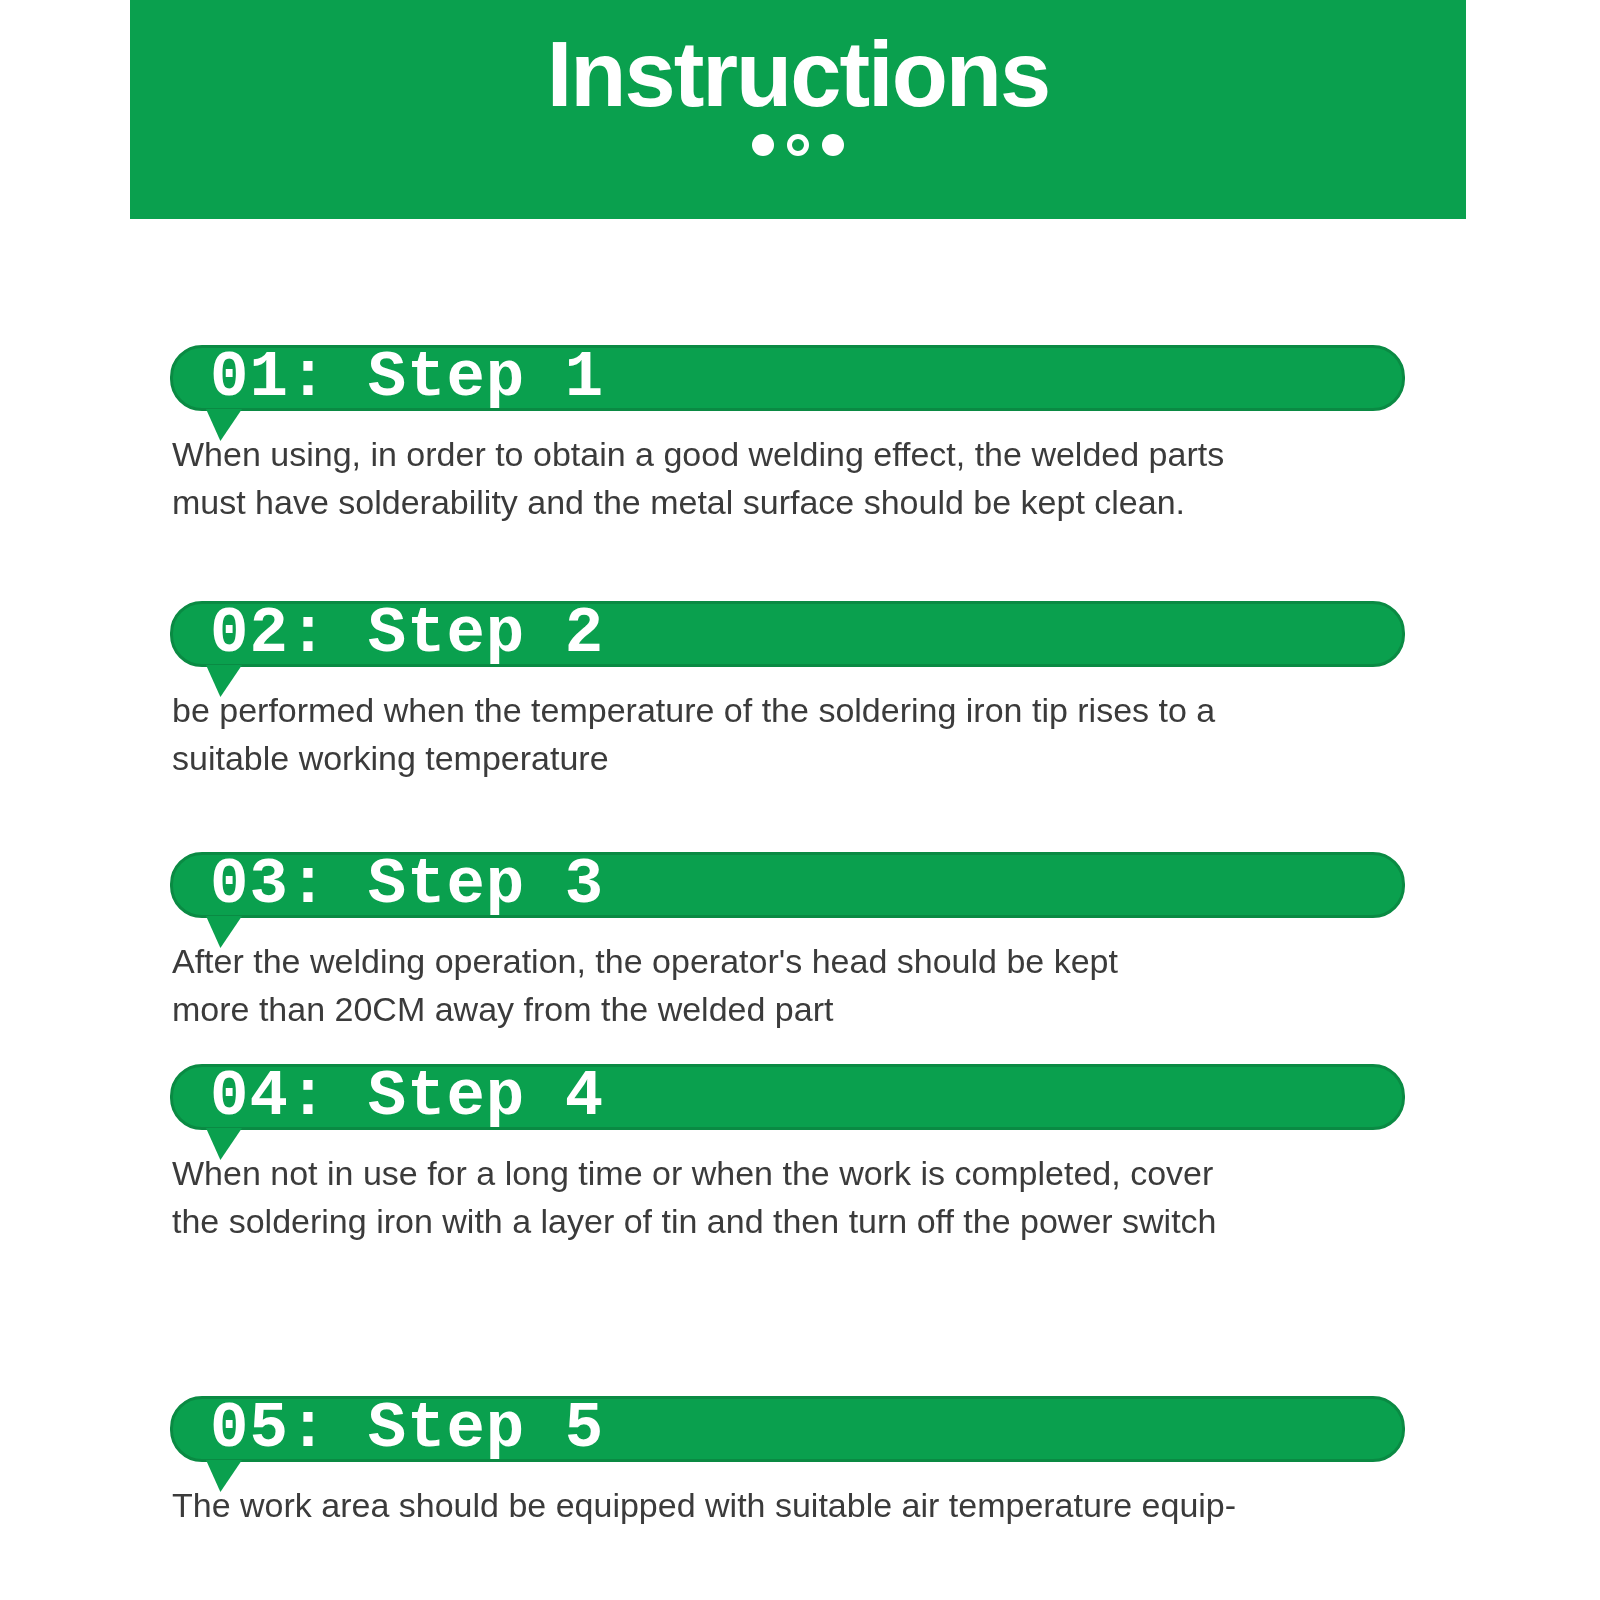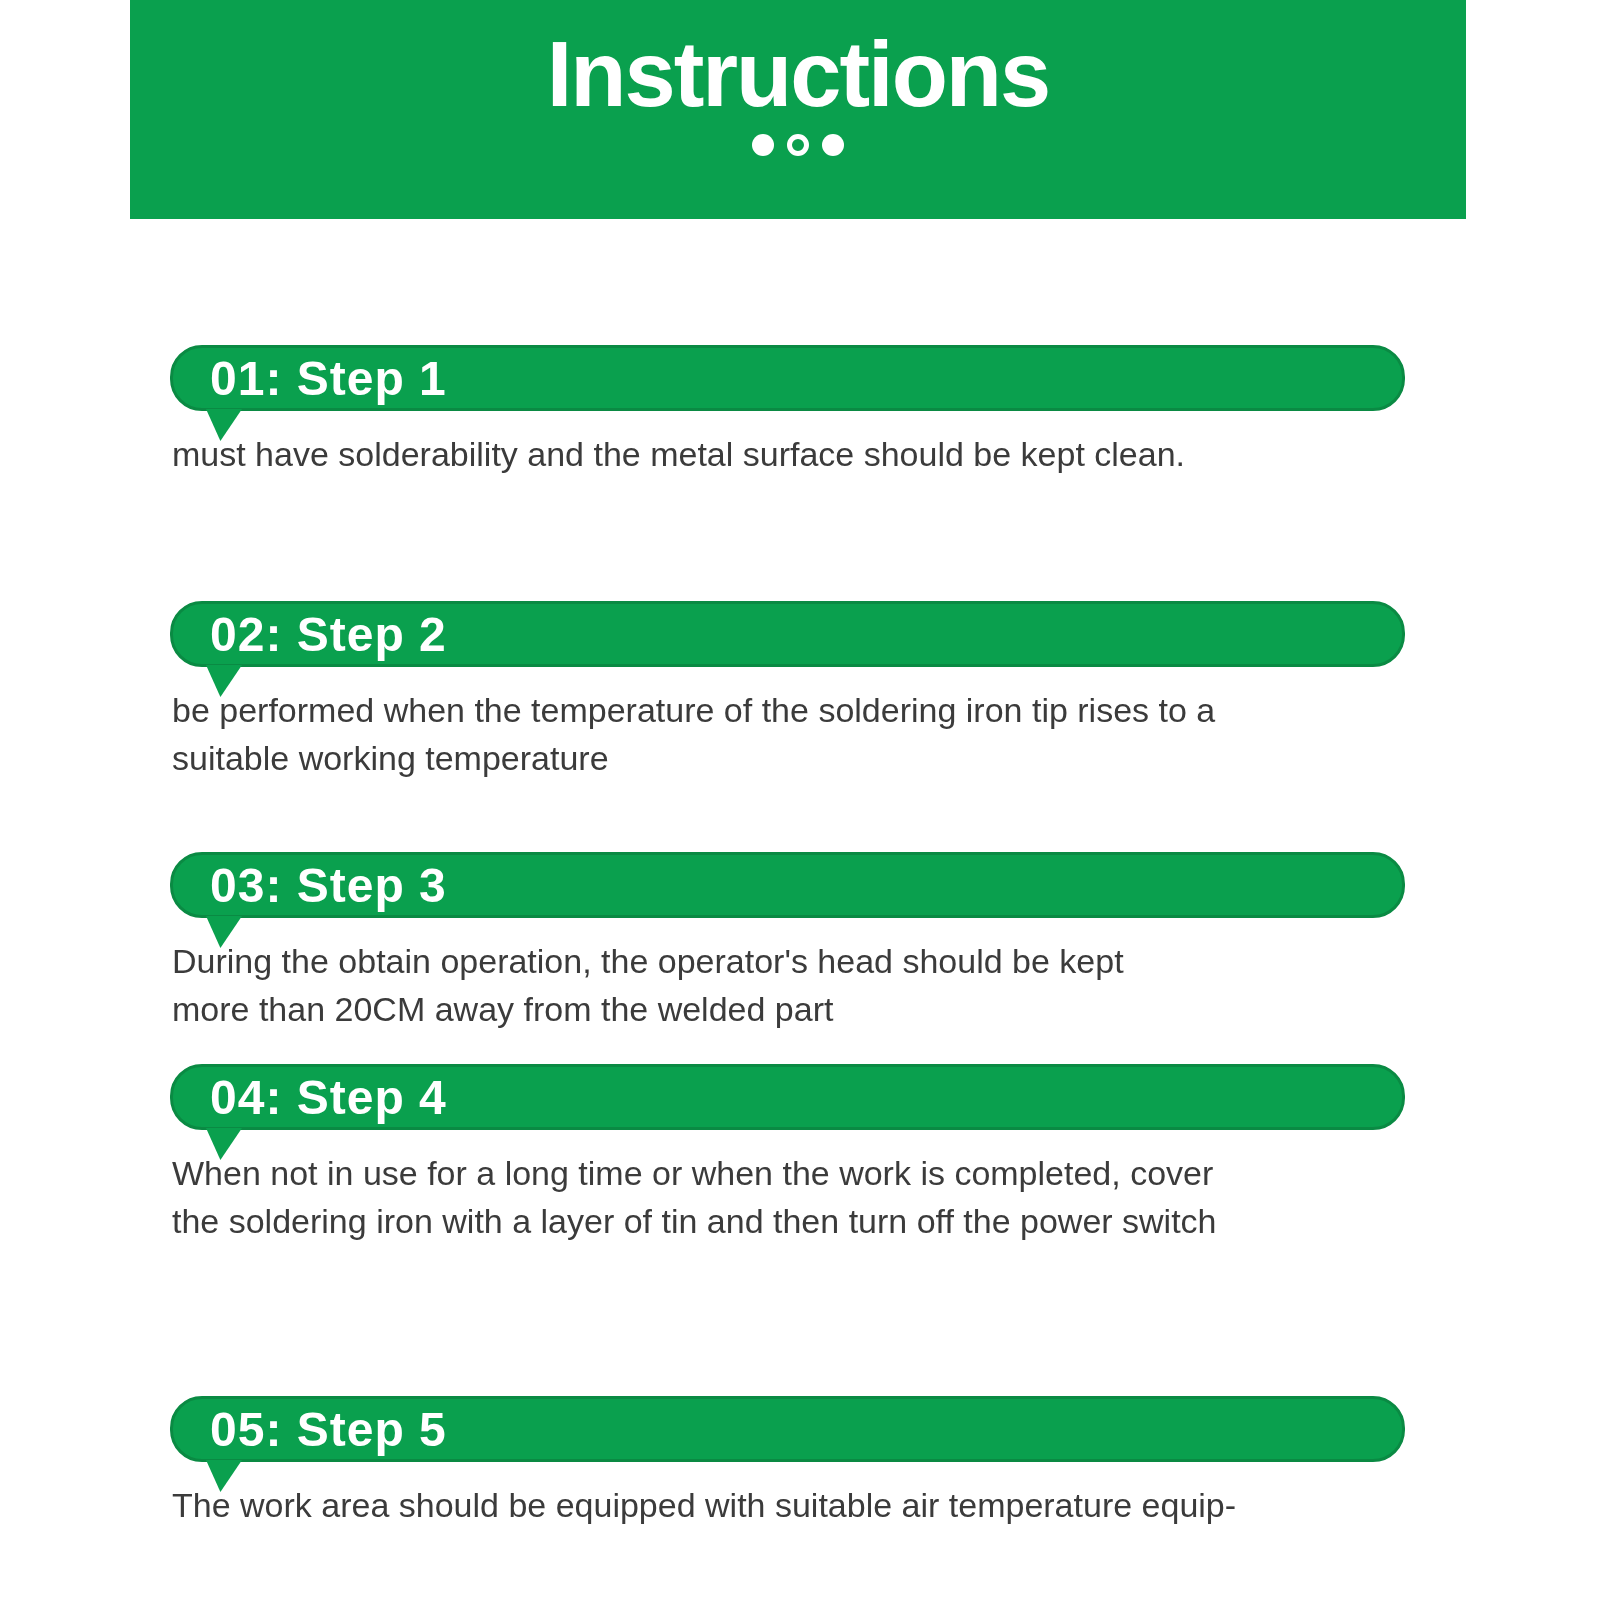--- a/index.html
+++ b/index.html
@@ -61,25 +61,26 @@
     box-sizing: border-box;
     height: 66px;
     background: #0AA04E;
     border: 3px solid #0A8A43;
     border-radius: 32px;
     display: flex;
     align-items: center;
   }
   .banner-label {
     padding-left: 37px;
-    font-size: 48px;
+    font-size: 64px;
     font-weight: bold;
     letter-spacing: 1px;
     color: #ffffff;
     white-space: nowrap;
+    font-family: Liberation Mono, monospace;
   }
   .tail {
     position: absolute;
     left: 36px;
     top: 64px;
     width: 36px;
     height: 32px;
     background: #0AA04E;
     clip-path: polygon(0 0, 100% 0, 40% 100%);
   }
@@ -108,20 +109,21 @@
       <span class="dot filled"></span>
     </div>
   </header>
 
   <section class="step" style="top:345px">
     <div class="banner">
       <span class="banner-label">01: Step 1</span>
     </div>
     <span class="tail"></span>
     <div class="step-body">
+      <div class="body-line">When using, in order to obtain a good welding effect, the welded parts</div>
       <div class="body-line">must have solderability and the metal surface should be kept clean.</div>
     </div>
   </section>
 
   <section class="step" style="top:601px">
     <div class="banner">
       <span class="banner-label">02: Step 2</span>
     </div>
     <span class="tail"></span>
     <div class="step-body">
@@ -129,21 +131,21 @@
       <div class="body-line">suitable working temperature</div>
     </div>
   </section>
 
   <section class="step" style="top:852px">
     <div class="banner">
       <span class="banner-label">03: Step 3</span>
     </div>
     <span class="tail"></span>
     <div class="step-body">
-      <div class="body-line">During the obtain operation, the operator's head should be kept</div>
+      <div class="body-line">After the welding operation, the operator's head should be kept</div>
       <div class="body-line">more than 20CM away from the welded part</div>
     </div>
   </section>
 
   <section class="step" style="top:1064px">
     <div class="banner">
       <span class="banner-label">04: Step 4</span>
     </div>
     <span class="tail"></span>
     <div class="step-body">

